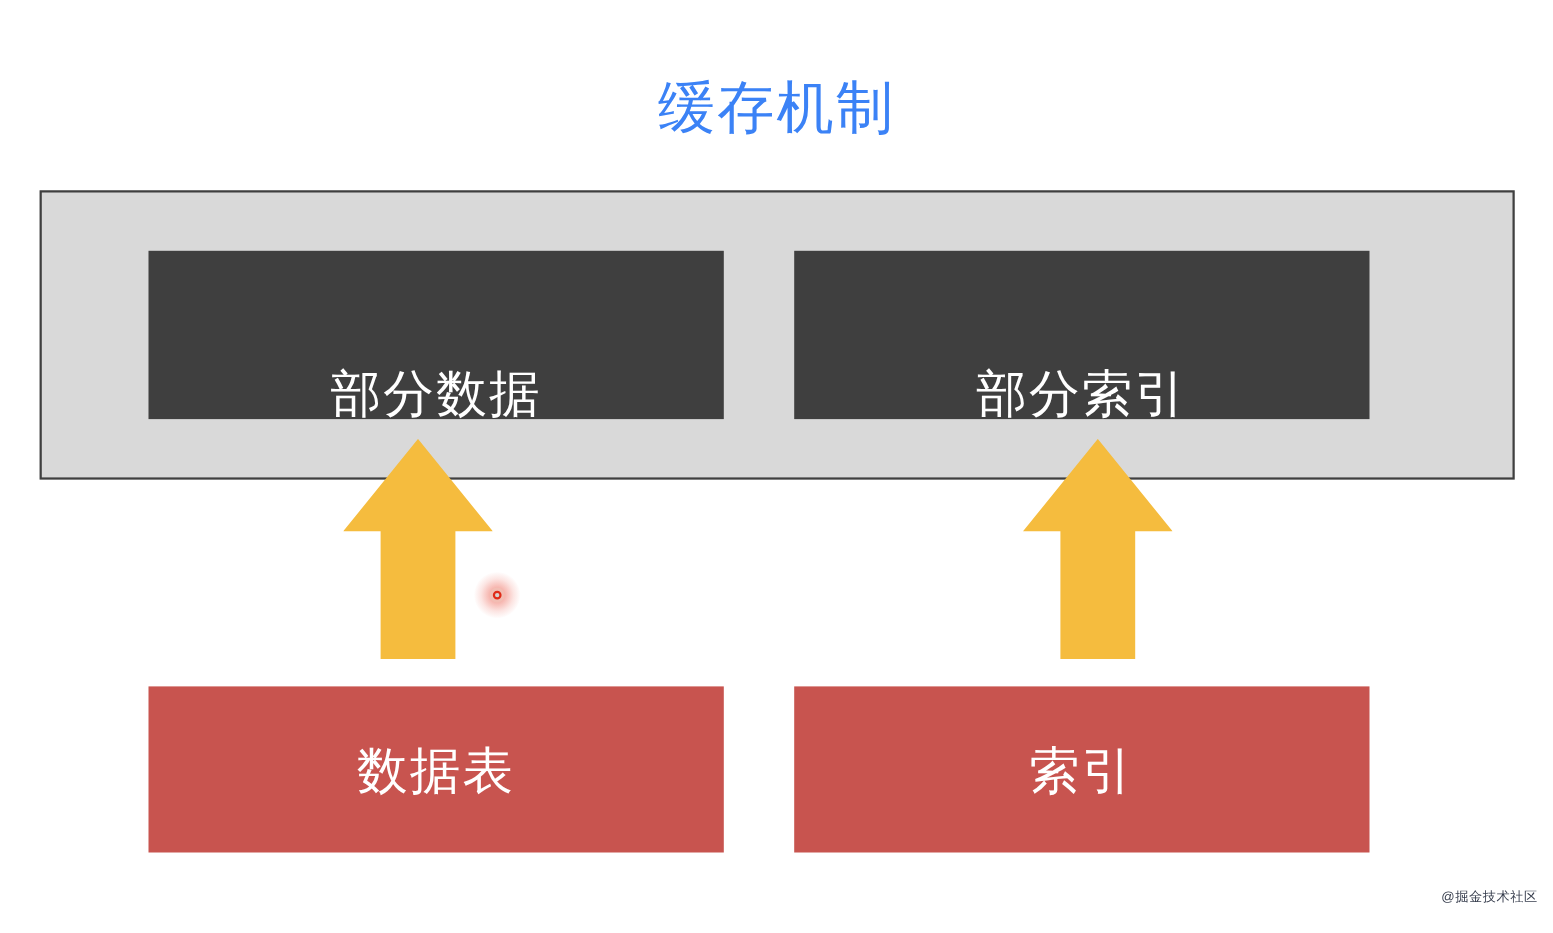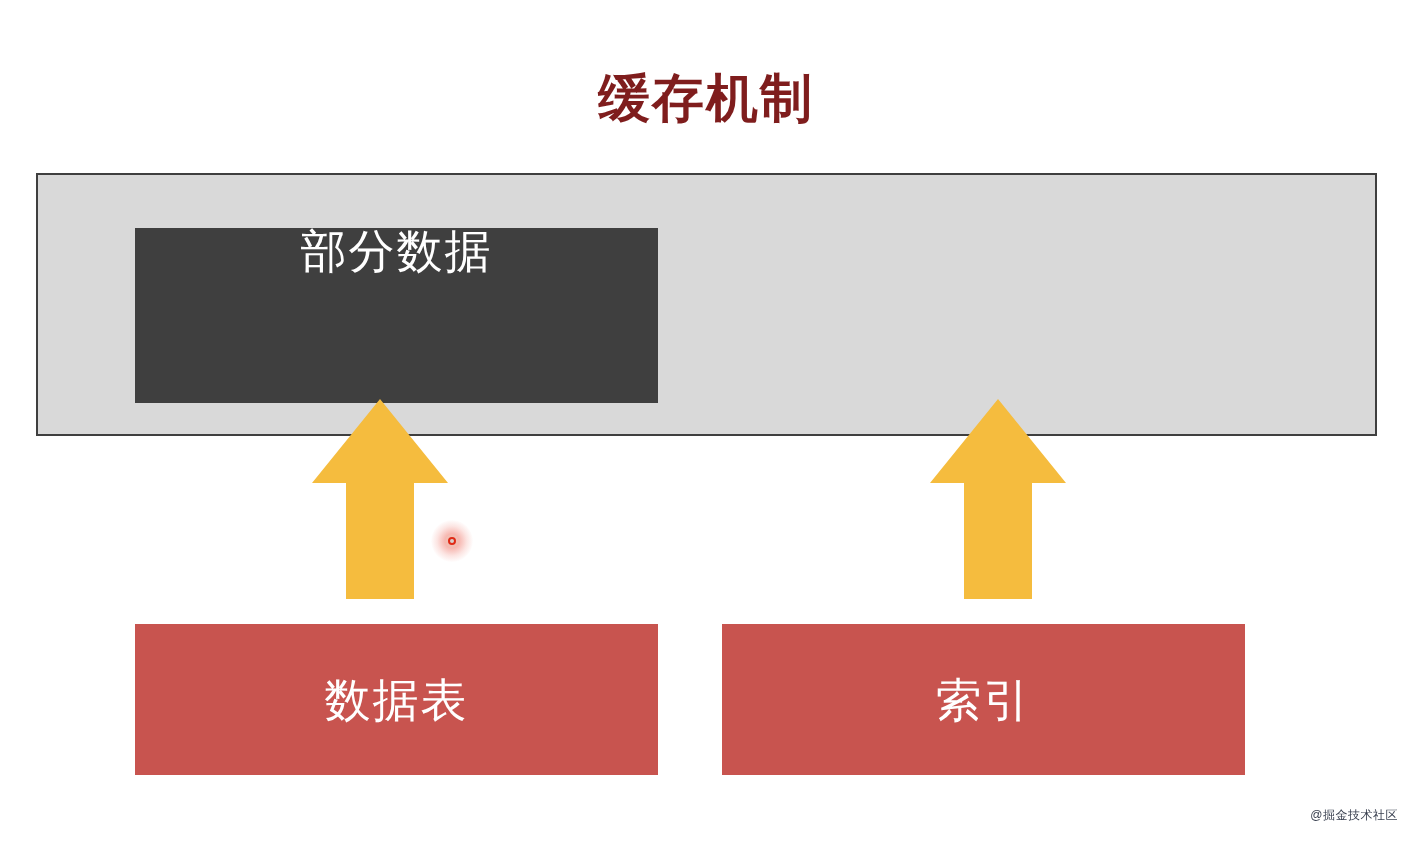--- a/index.html
+++ b/index.html
@@ -25,22 +25,22 @@
   }
 
   
   #slide-title {
     position: absolute;
     left: 0;
     top: 70px;
     width: 1412px;
     text-align: center;
     font-size: 52px;
-    font-weight: bold;
-    color: #7f1d1d;
+    font-weight: normal;
+    color: #3b82f6;
     letter-spacing: 2px;
     line-height: 1.1;
     white-space: nowrap;
   }
 
   
   #cache-container {
     position: absolute;
     left: 36px;
     top: 173px;
@@ -49,24 +49,24 @@
     background: #d9d9d9;
     border: 2px solid #3f3f3f;
     box-sizing: border-box;
   }
 
   
   .cache-box {
     position: absolute;
     top: 228px;
     width: 523px;
-    height: 175px;
+    height: 153px;
     background: #3f3f3f;
     display: flex;
-    align-items: flex-start;
+    align-items: flex-end;
     justify-content: center;
   }
   #cache-box-data  { left: 135px; }
   #cache-box-index { left: 722px; }
 
   .cache-box-label {
     color: #ffffff;
     font-size: 46px;
     font-weight: normal;
     letter-spacing: 2px;
@@ -163,20 +163,23 @@
 <div id="slide">
 
   <div id="slide-title">缓存机制</div>
 
   <div id="cache-container"></div>
 
   <div class="cache-box" id="cache-box-data">
     <span class="cache-box-label">部分数据</span>
   </div>
 
+  <div class="cache-box" id="cache-box-index">
+    <span class="cache-box-label">部分索引</span>
+  </div>
 
   <div class="up-arrow" id="arrow-data">
     <svg viewBox="0 0 136 200" xmlns="http://www.w3.org/2000/svg" aria-hidden="true">
       <polygon points="68,0 136,84 102,84 102,200 34,200 34,84 0,84" fill="#f5bc3e"></polygon>
     </svg>
   </div>
 
   <div class="up-arrow" id="arrow-index">
     <svg viewBox="0 0 136 200" xmlns="http://www.w3.org/2000/svg" aria-hidden="true">
       <polygon points="68,0 136,84 102,84 102,200 34,200 34,84 0,84" fill="#f5bc3e"></polygon>

